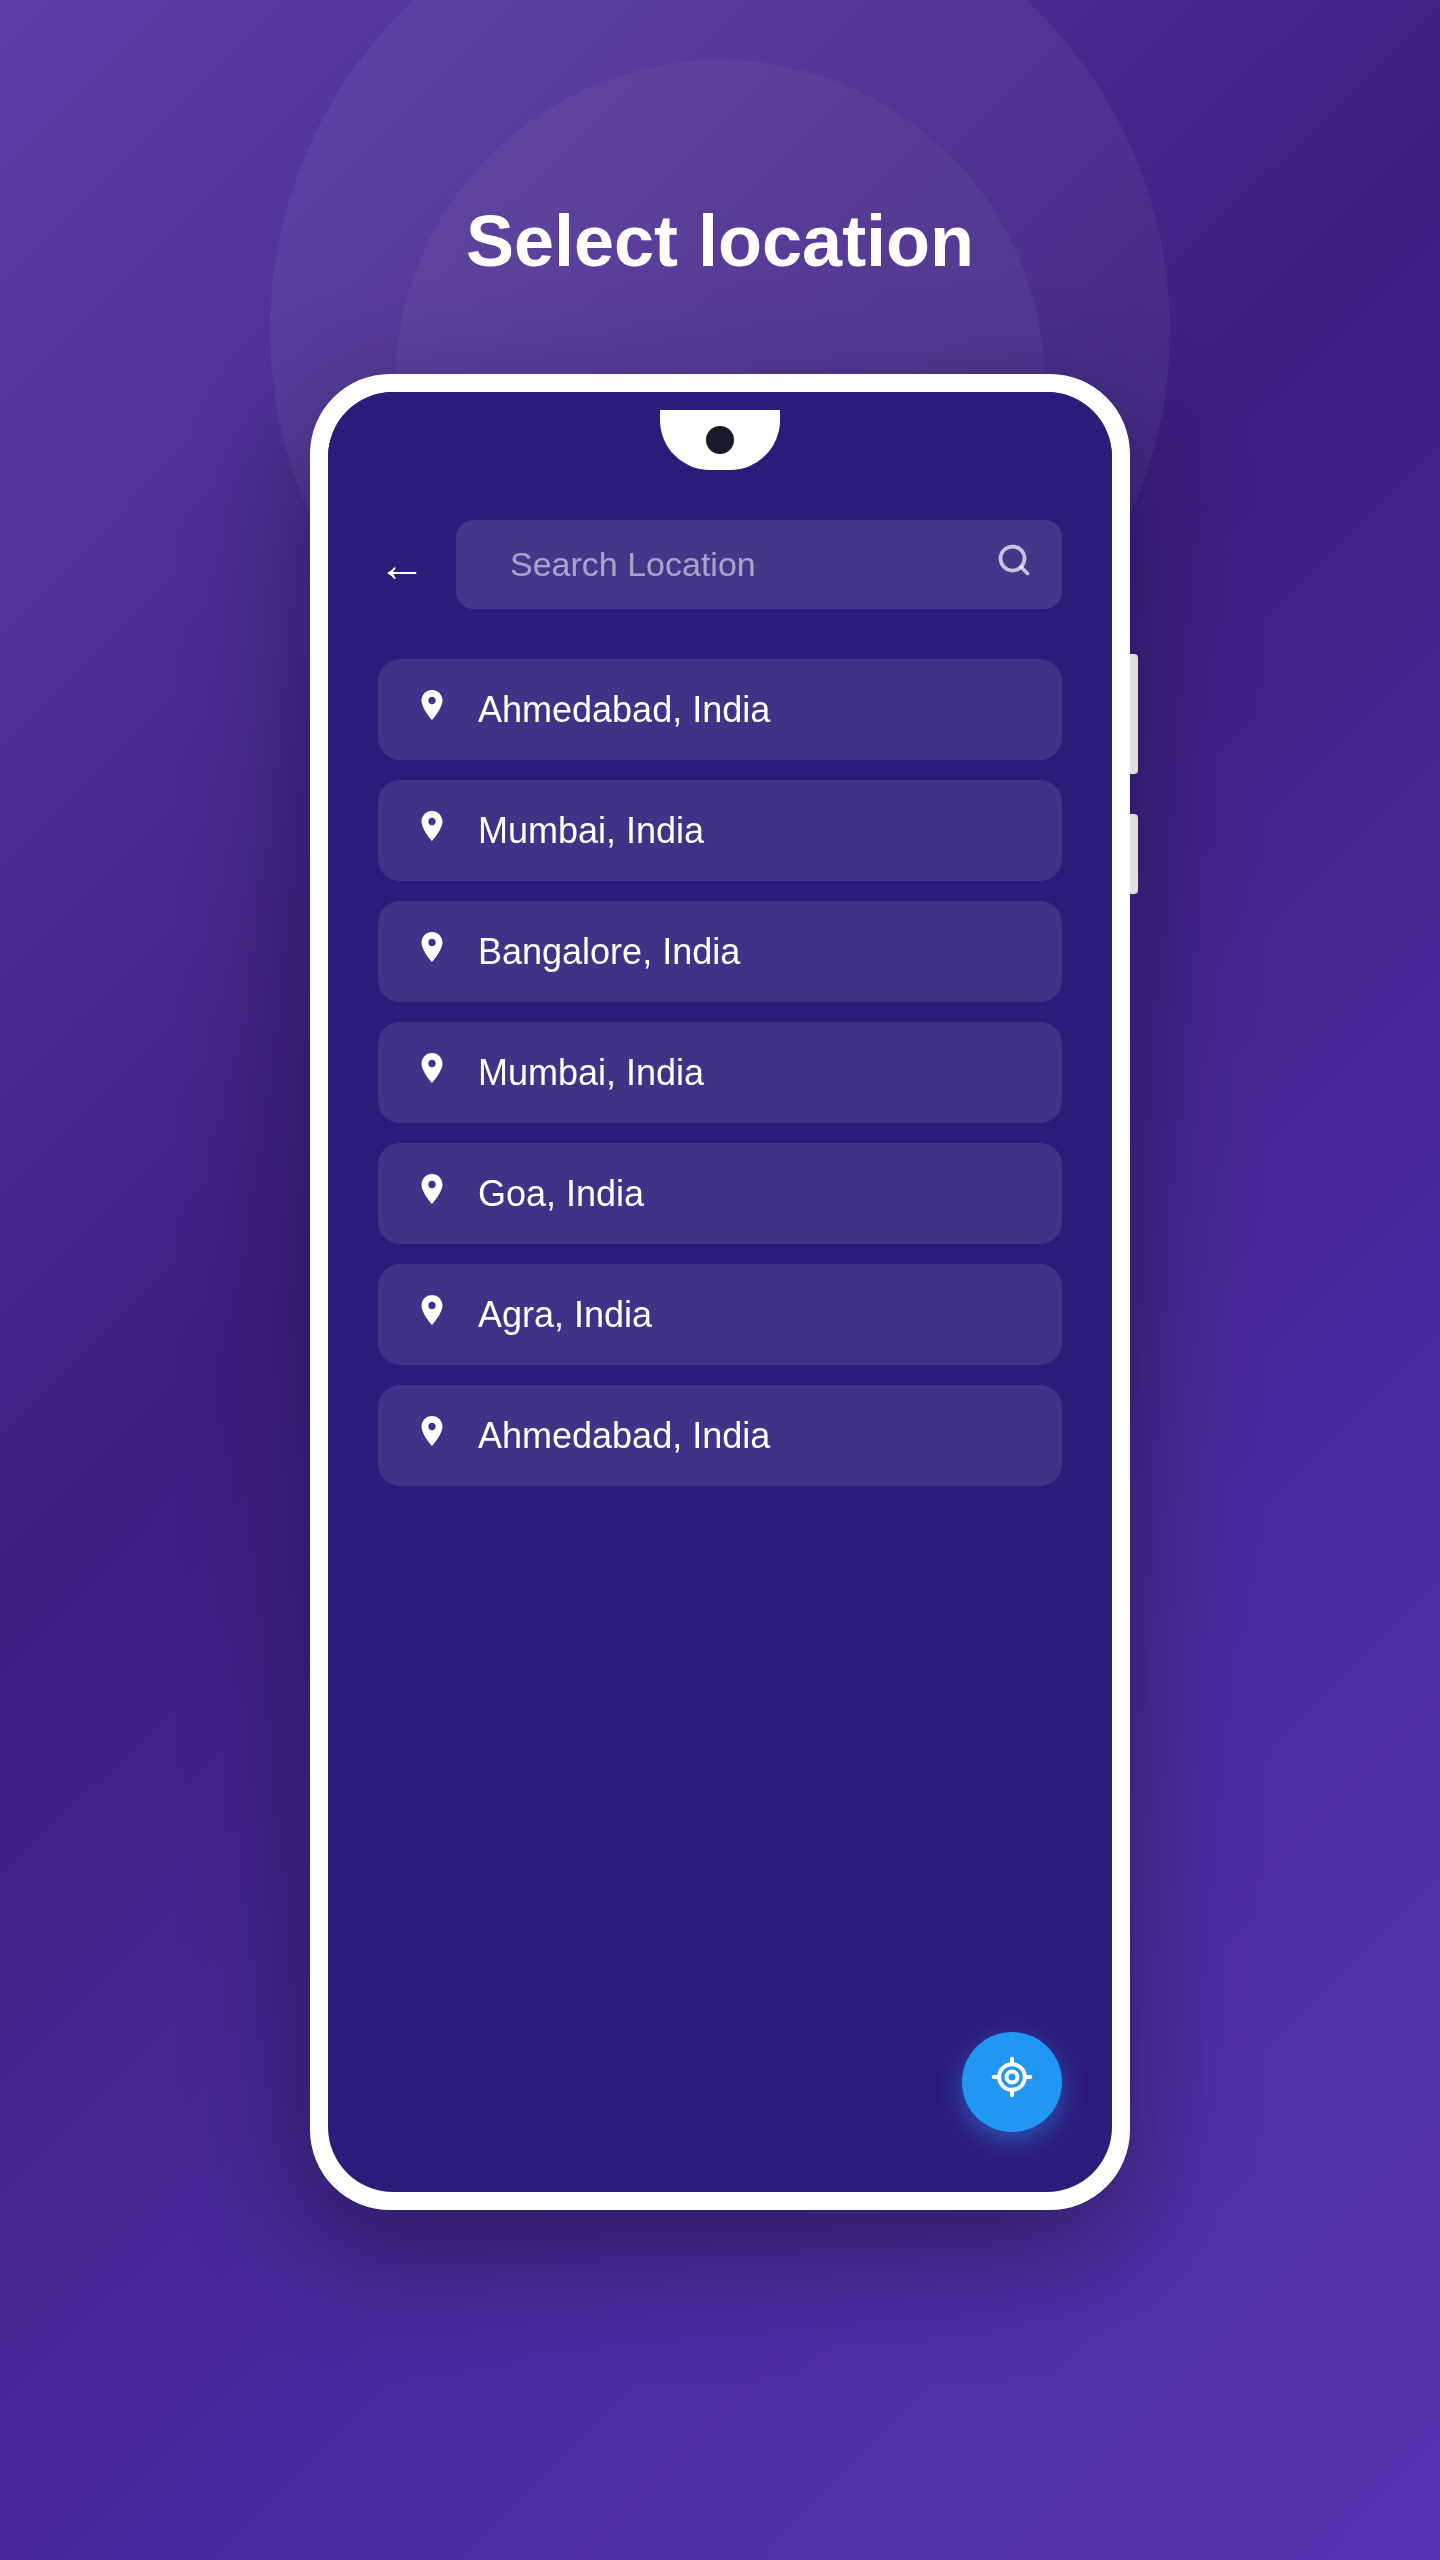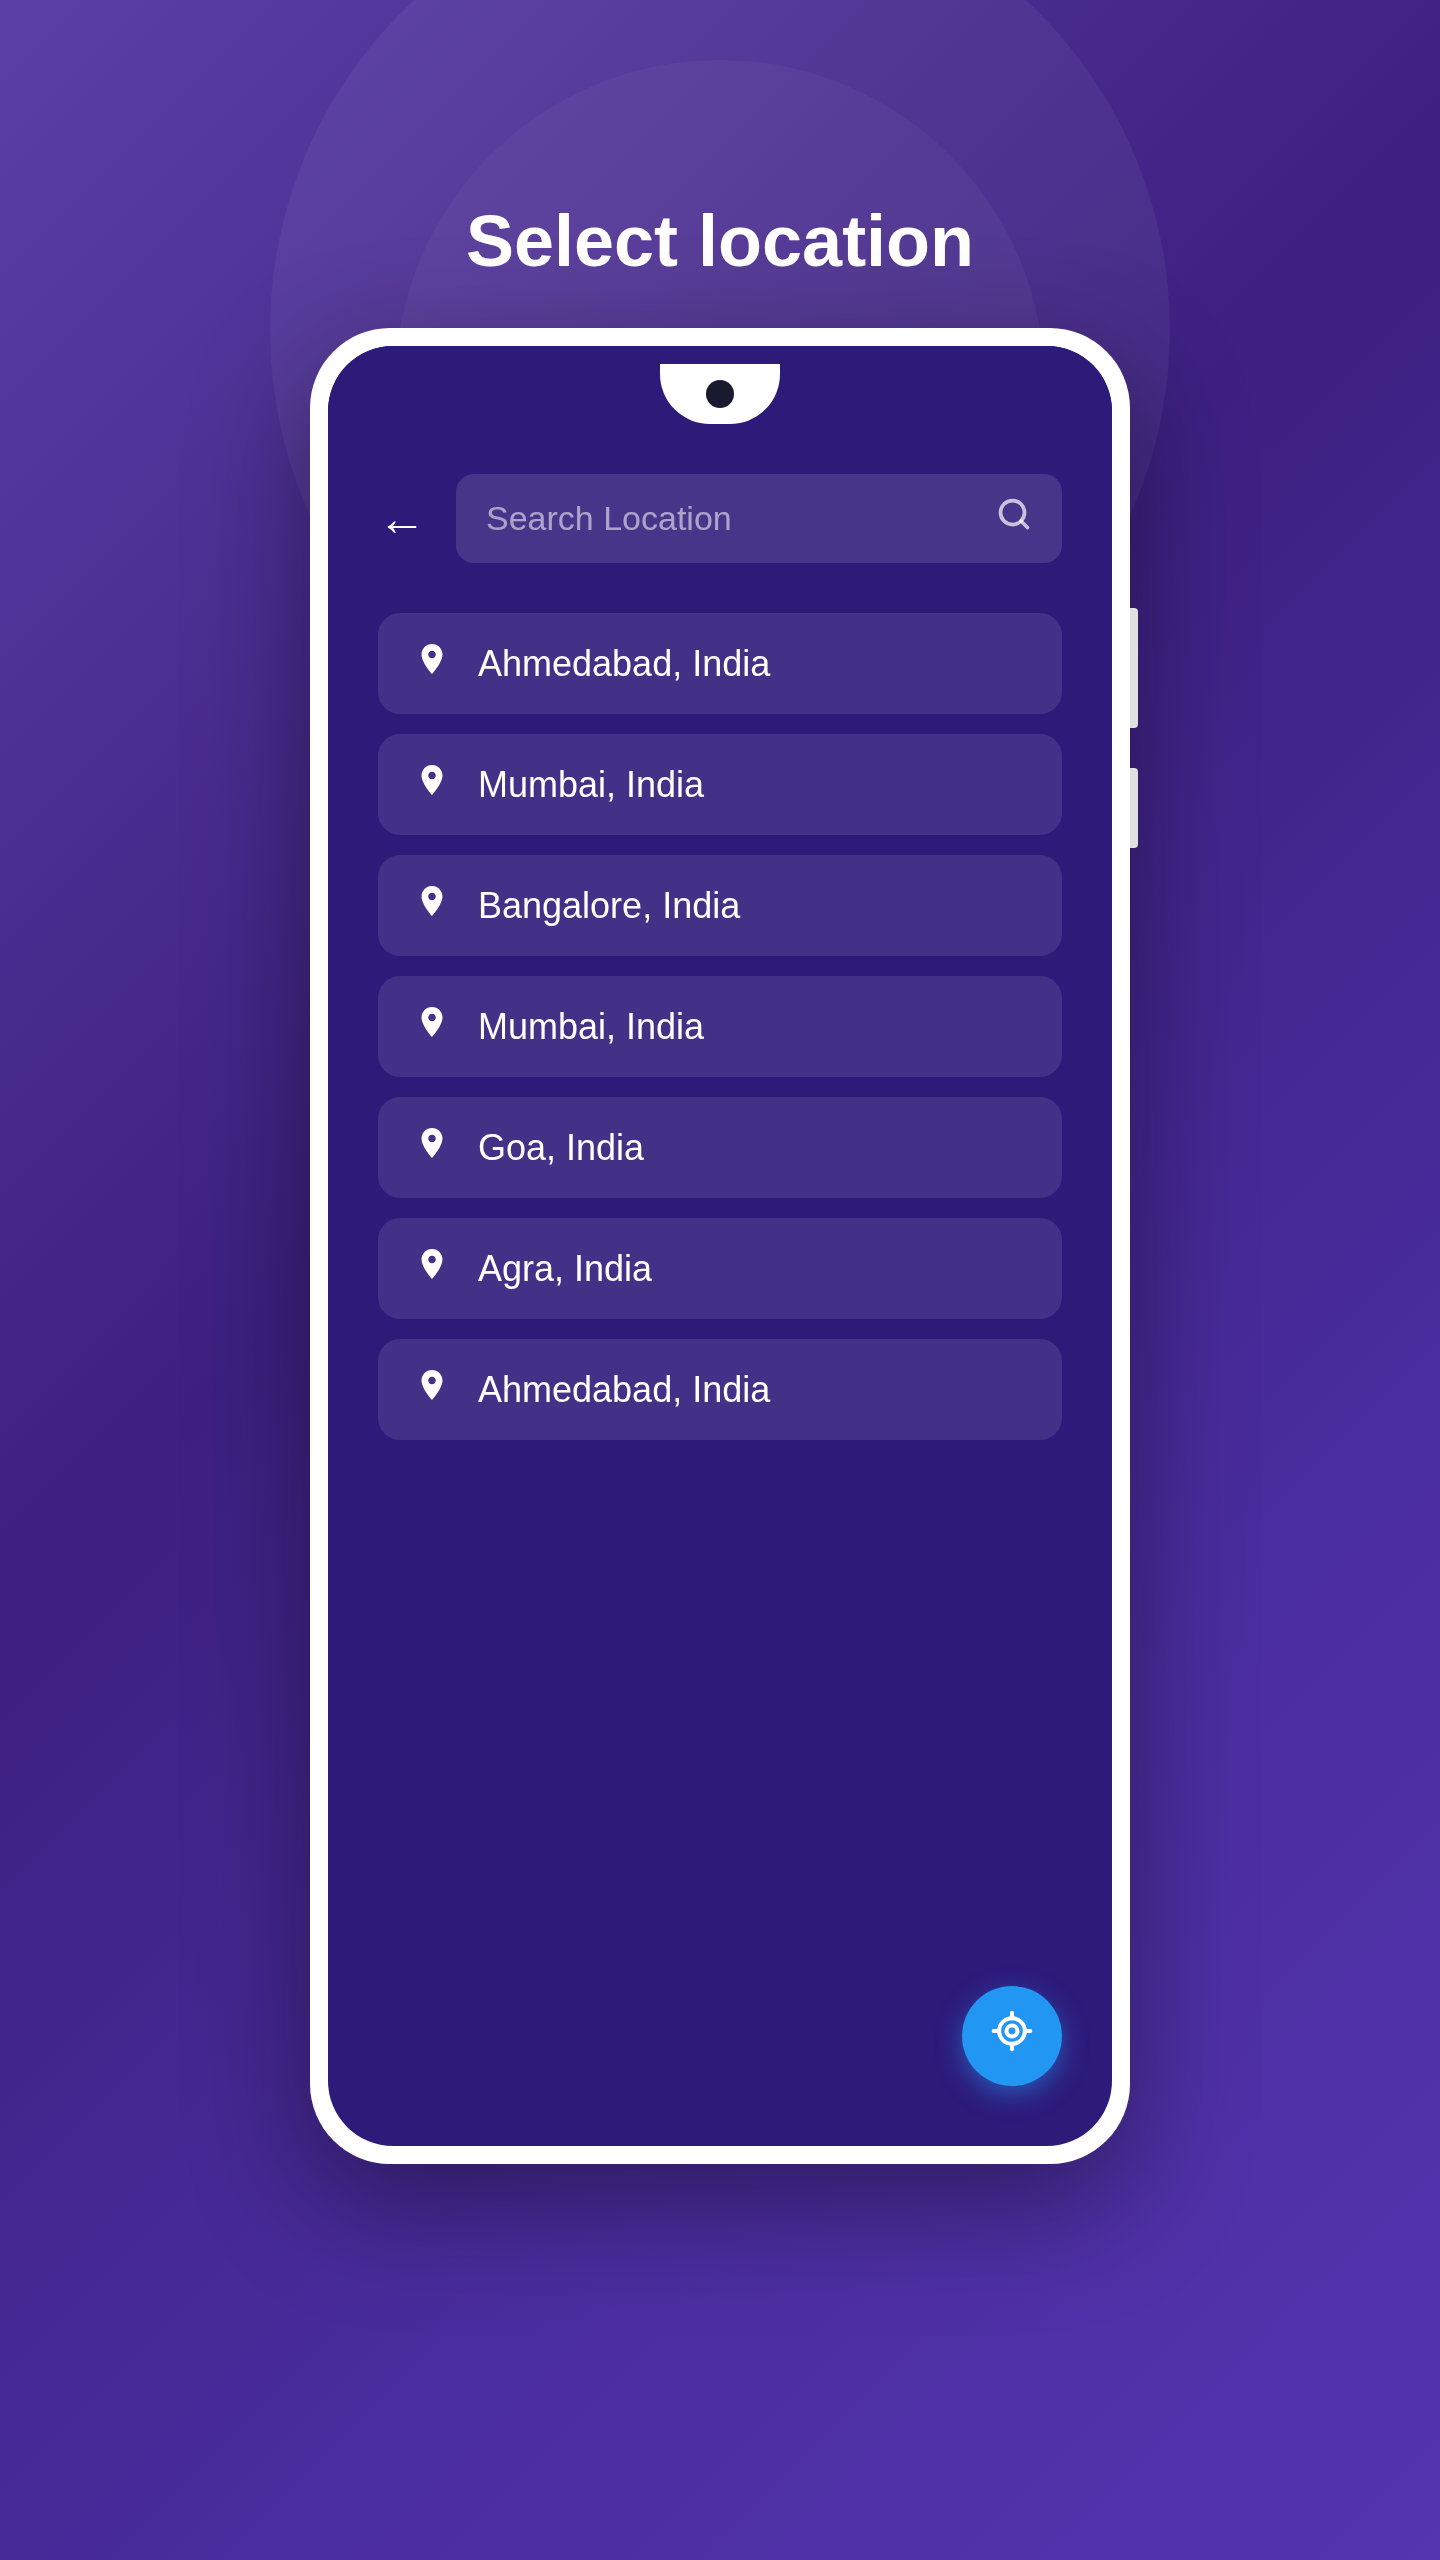--- a/index.html
+++ b/index.html
@@ -44,21 +44,21 @@
       border-radius: 50%;
       background: rgba(255,255,255,0.04);
       pointer-events: none;
     }
 
     .page-title {
       color: #ffffff;
       font-size: 72px;
       font-weight: 700;
       margin-top: 200px;
-      margin-bottom: 46px;
+      margin-bottom: 92px;
       text-align: center;
       z-index: 1;
     }
 
     
     .phone-frame {
       width: 820px;
       background: #ffffff;
       border-radius: 80px;
       padding: 18px;
@@ -151,20 +151,21 @@
       border-radius: 18px;
       padding: 22px 30px;
       display: flex;
       align-items: center;
       justify-content: space-between;
     }
 
     .search-placeholder {
       color: rgba(255,255,255,0.55);
       font-size: 34px;
+      margin-left: 24px;
     }
 
     .search-icon-wrapper {
       color: rgba(255,255,255,0.7);
       font-size: 36px;
     }
 
     
     .location-list {
       display: flex;

